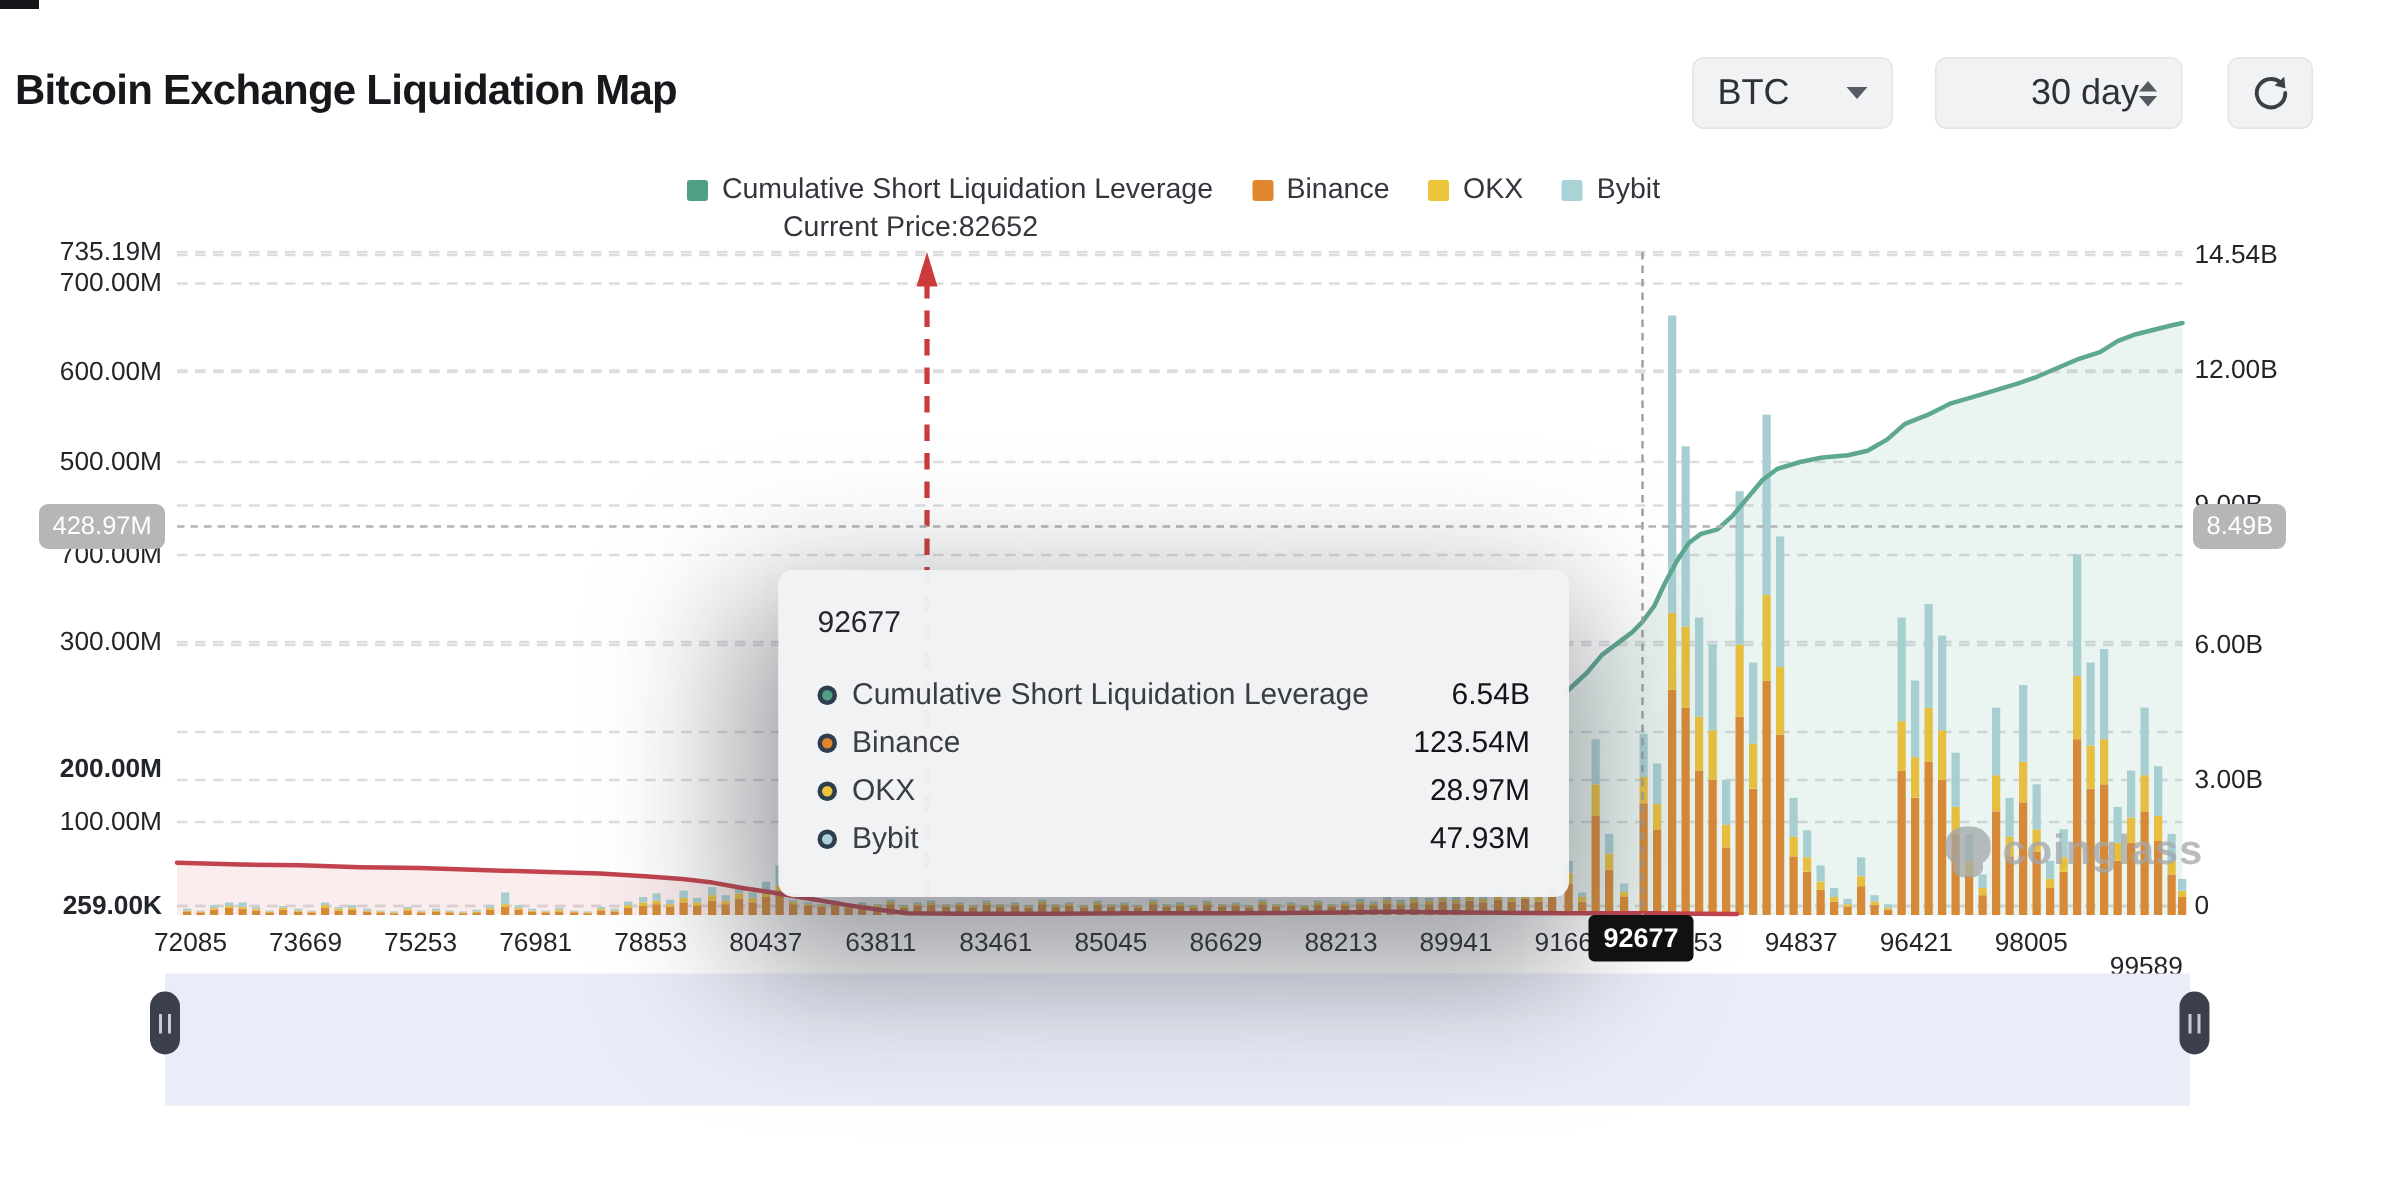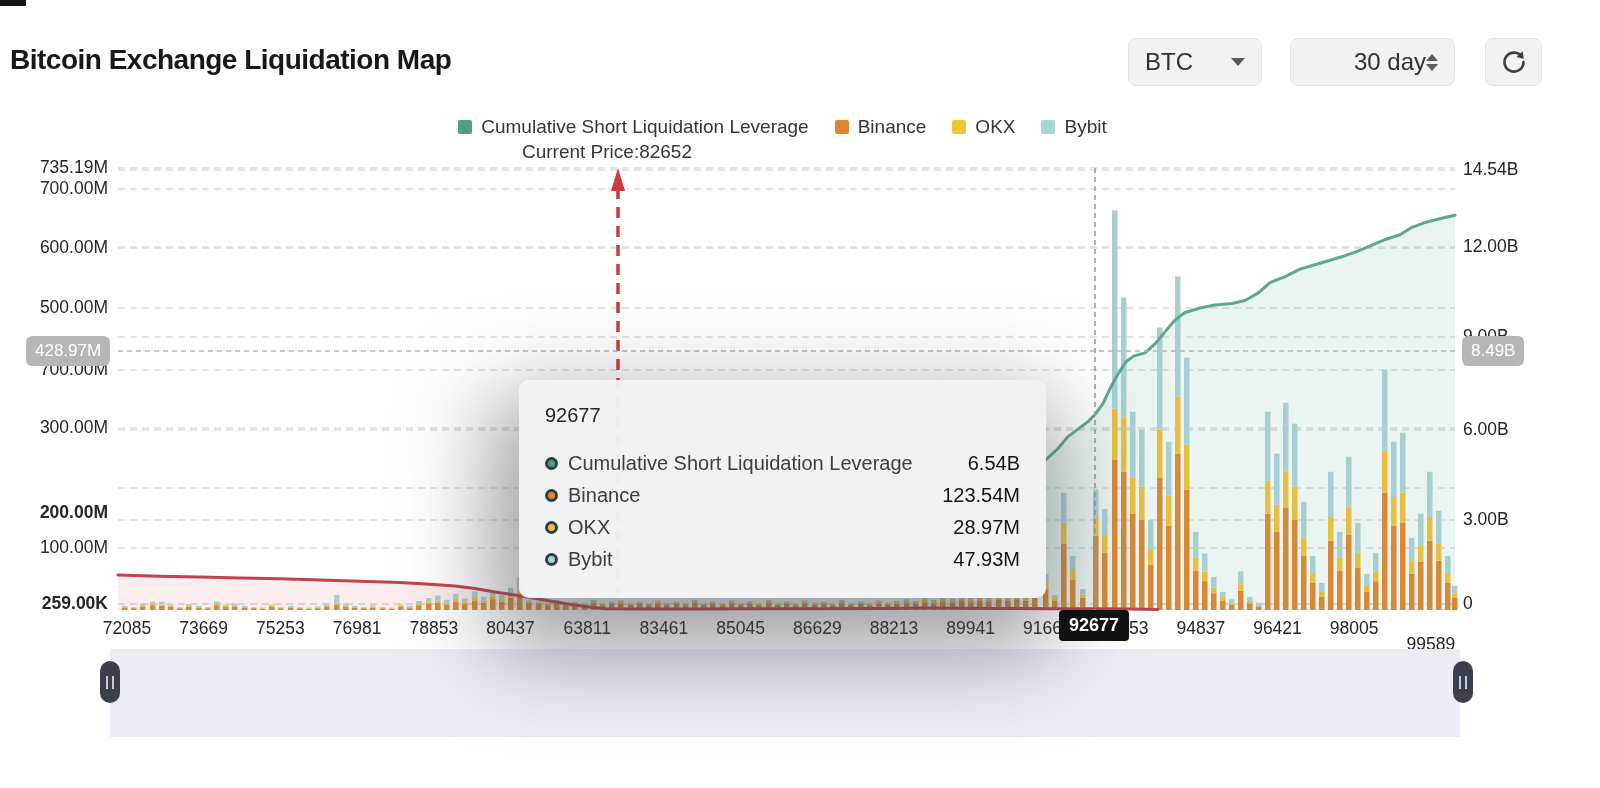--- a/index.html
+++ b/index.html
@@ -609,20 +609,27 @@
       <div class="xtick" style="left: 1158.8px; top: 618px;">94837</div>
       <div class="xtick" style="left: 1235.5px; top: 618px;">96421</div>
       <div class="xtick" style="left: 1312.2px; top: 618px;">98005</div>
       <div class="xtick" style="left: 1388.9px; top: 618px; margin-top: 16px;">99589</div>
     </div>
 
   <div class="badge-gray" id="badge-left" style="left: 26px; top: 336px;">428.97M</div>
   <div class="badge-gray" id="badge-right" style="left: 1462px; top: 336px;">8.49B</div>
   <div class="badge-black" id="badge-x" style="left: 1059px; top: 610px;">92677</div>
 
+  <div class="watermark">
+    <span class="watermark-icon">
+      <b style="left:2px;top:2px;width:30px;height:26px;"></b>
+      <b style="left:7px;top:20px;width:20px;height:16px;"></b>
+    </span>
+    <span class="watermark-text">coinglass</span>
+  </div>
 
   <div class="tooltip">
     <div class="tooltip-title">92677</div>
     <div id="tooltip-rows">
         <div class="tooltip-row">
           <span class="tooltip-marker" style="background: rgb(79, 158, 134);"></span>
           <span>Cumulative Short Liquidation Leverage</span>
           <span class="tooltip-value">6.54B</span>
         </div>
         <div class="tooltip-row">

